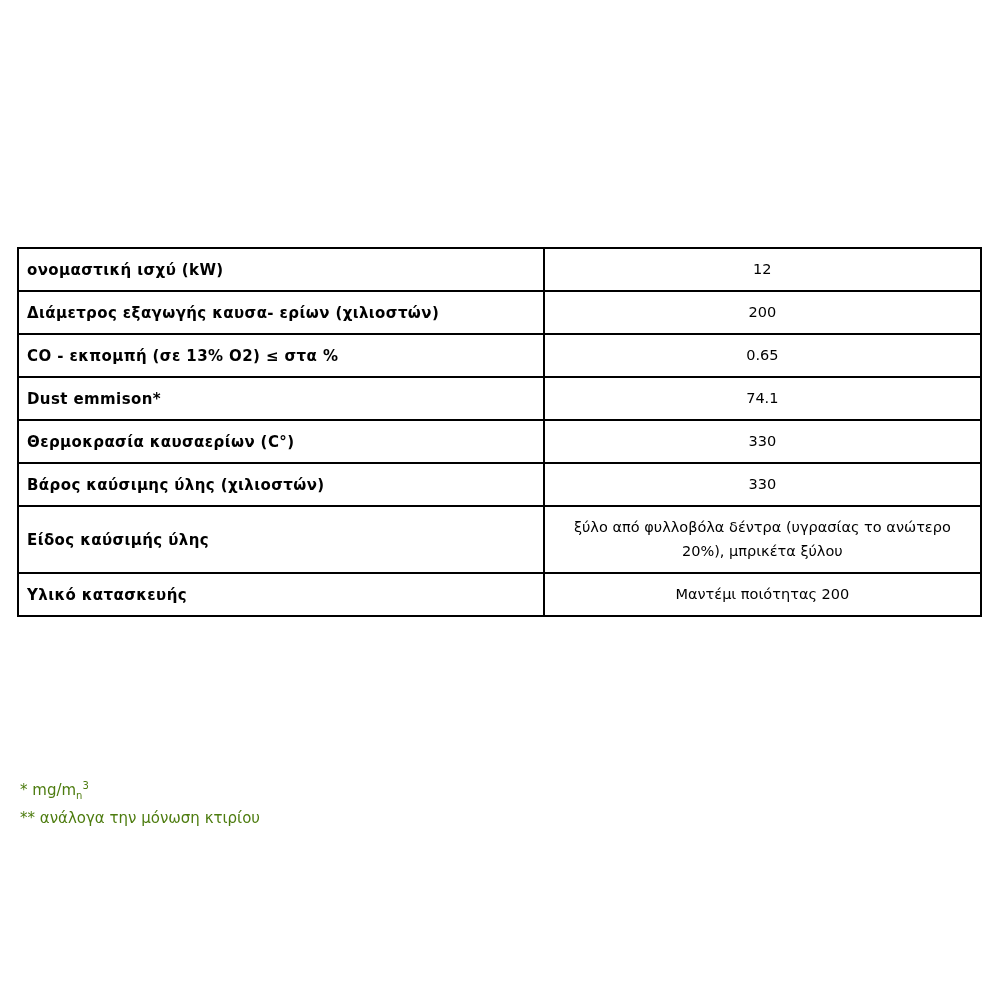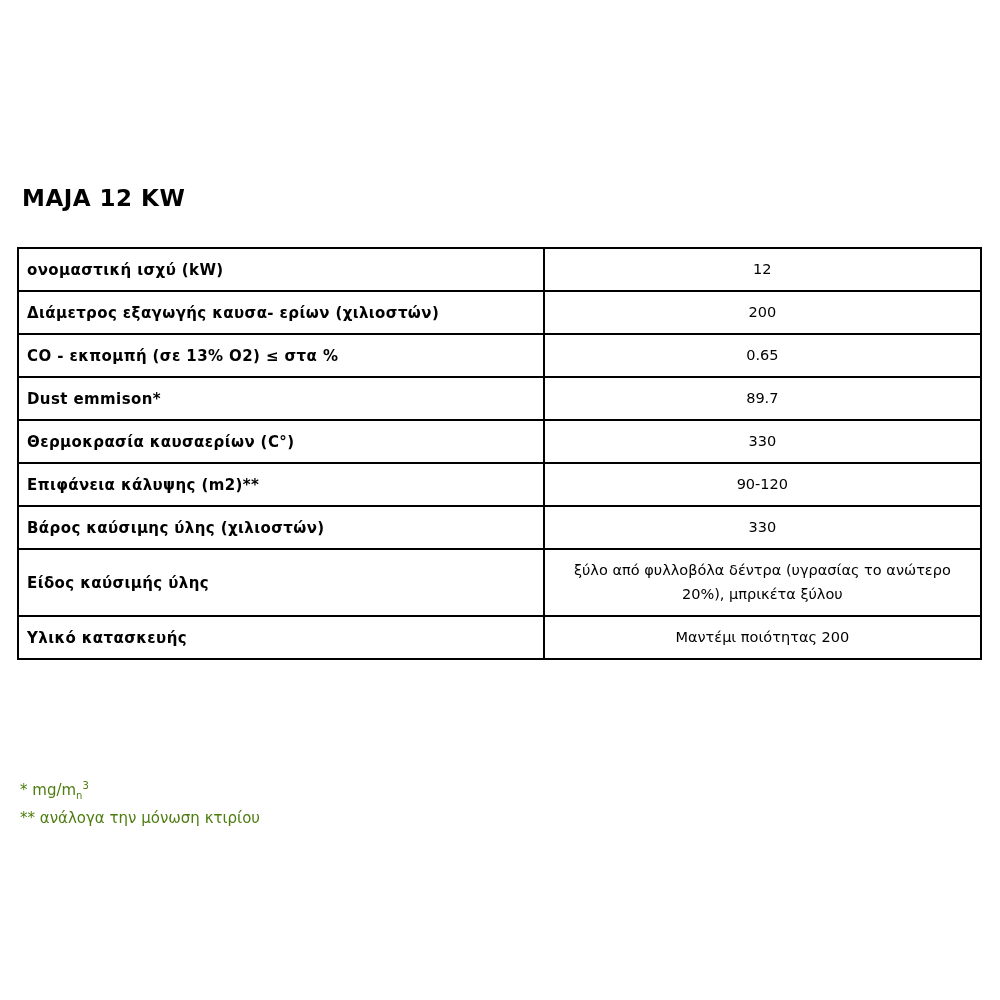--- a/index.html
+++ b/index.html
@@ -67,47 +67,42 @@
     margin-top: 20px;
   }
   .footnote sub { font-size: 10px; }
   .footnote sup { font-size: 10px; }
 </style>
 </head>
 <body>
 
 <div class="page">
 
-  <div class="page-title">MAJA 12 KW</div>
 
   <table class="spec-table">
     <tbody>
       <tr class="spec-row">
         <td class="label-cell">ονομαστική ισχύ (kW)</td>
         <td class="value-cell">12</td>
       </tr>
       <tr class="spec-row">
         <td class="label-cell">Διάμετρος εξαγωγής καυσα- ερίων (χιλιοστών)</td>
         <td class="value-cell">200</td>
       </tr>
       <tr class="spec-row">
         <td class="label-cell">CO - εκπομπή (σε 13% O2) ≤ στα %</td>
         <td class="value-cell">0.65</td>
       </tr>
       <tr class="spec-row">
         <td class="label-cell">Dust emmison*</td>
-        <td class="value-cell">89.7</td>
+        <td class="value-cell">74.1</td>
       </tr>
       <tr class="spec-row">
         <td class="label-cell">Θερμοκρασία καυσαερίων (C°)</td>
         <td class="value-cell">330</td>
-      </tr>
-      <tr class="spec-row">
-        <td class="label-cell">Επιφάνεια κάλυψης (m2)**</td>
-        <td class="value-cell">90-120</td>
       </tr>
       <tr class="spec-row">
         <td class="label-cell">Βάρος καύσιμης ύλης (χιλιοστών)</td>
         <td class="value-cell">330</td>
       </tr>
       <tr class="spec-row-tall">
         <td class="label-cell">Είδος καύσιμής ύλης</td>
         <td class="value-cell">ξύλο από φυλλοβόλα δέντρα (υγρασίας το ανώτερο 20%), μπρικέτα ξύλου</td>
       </tr>
       <tr class="spec-row">

